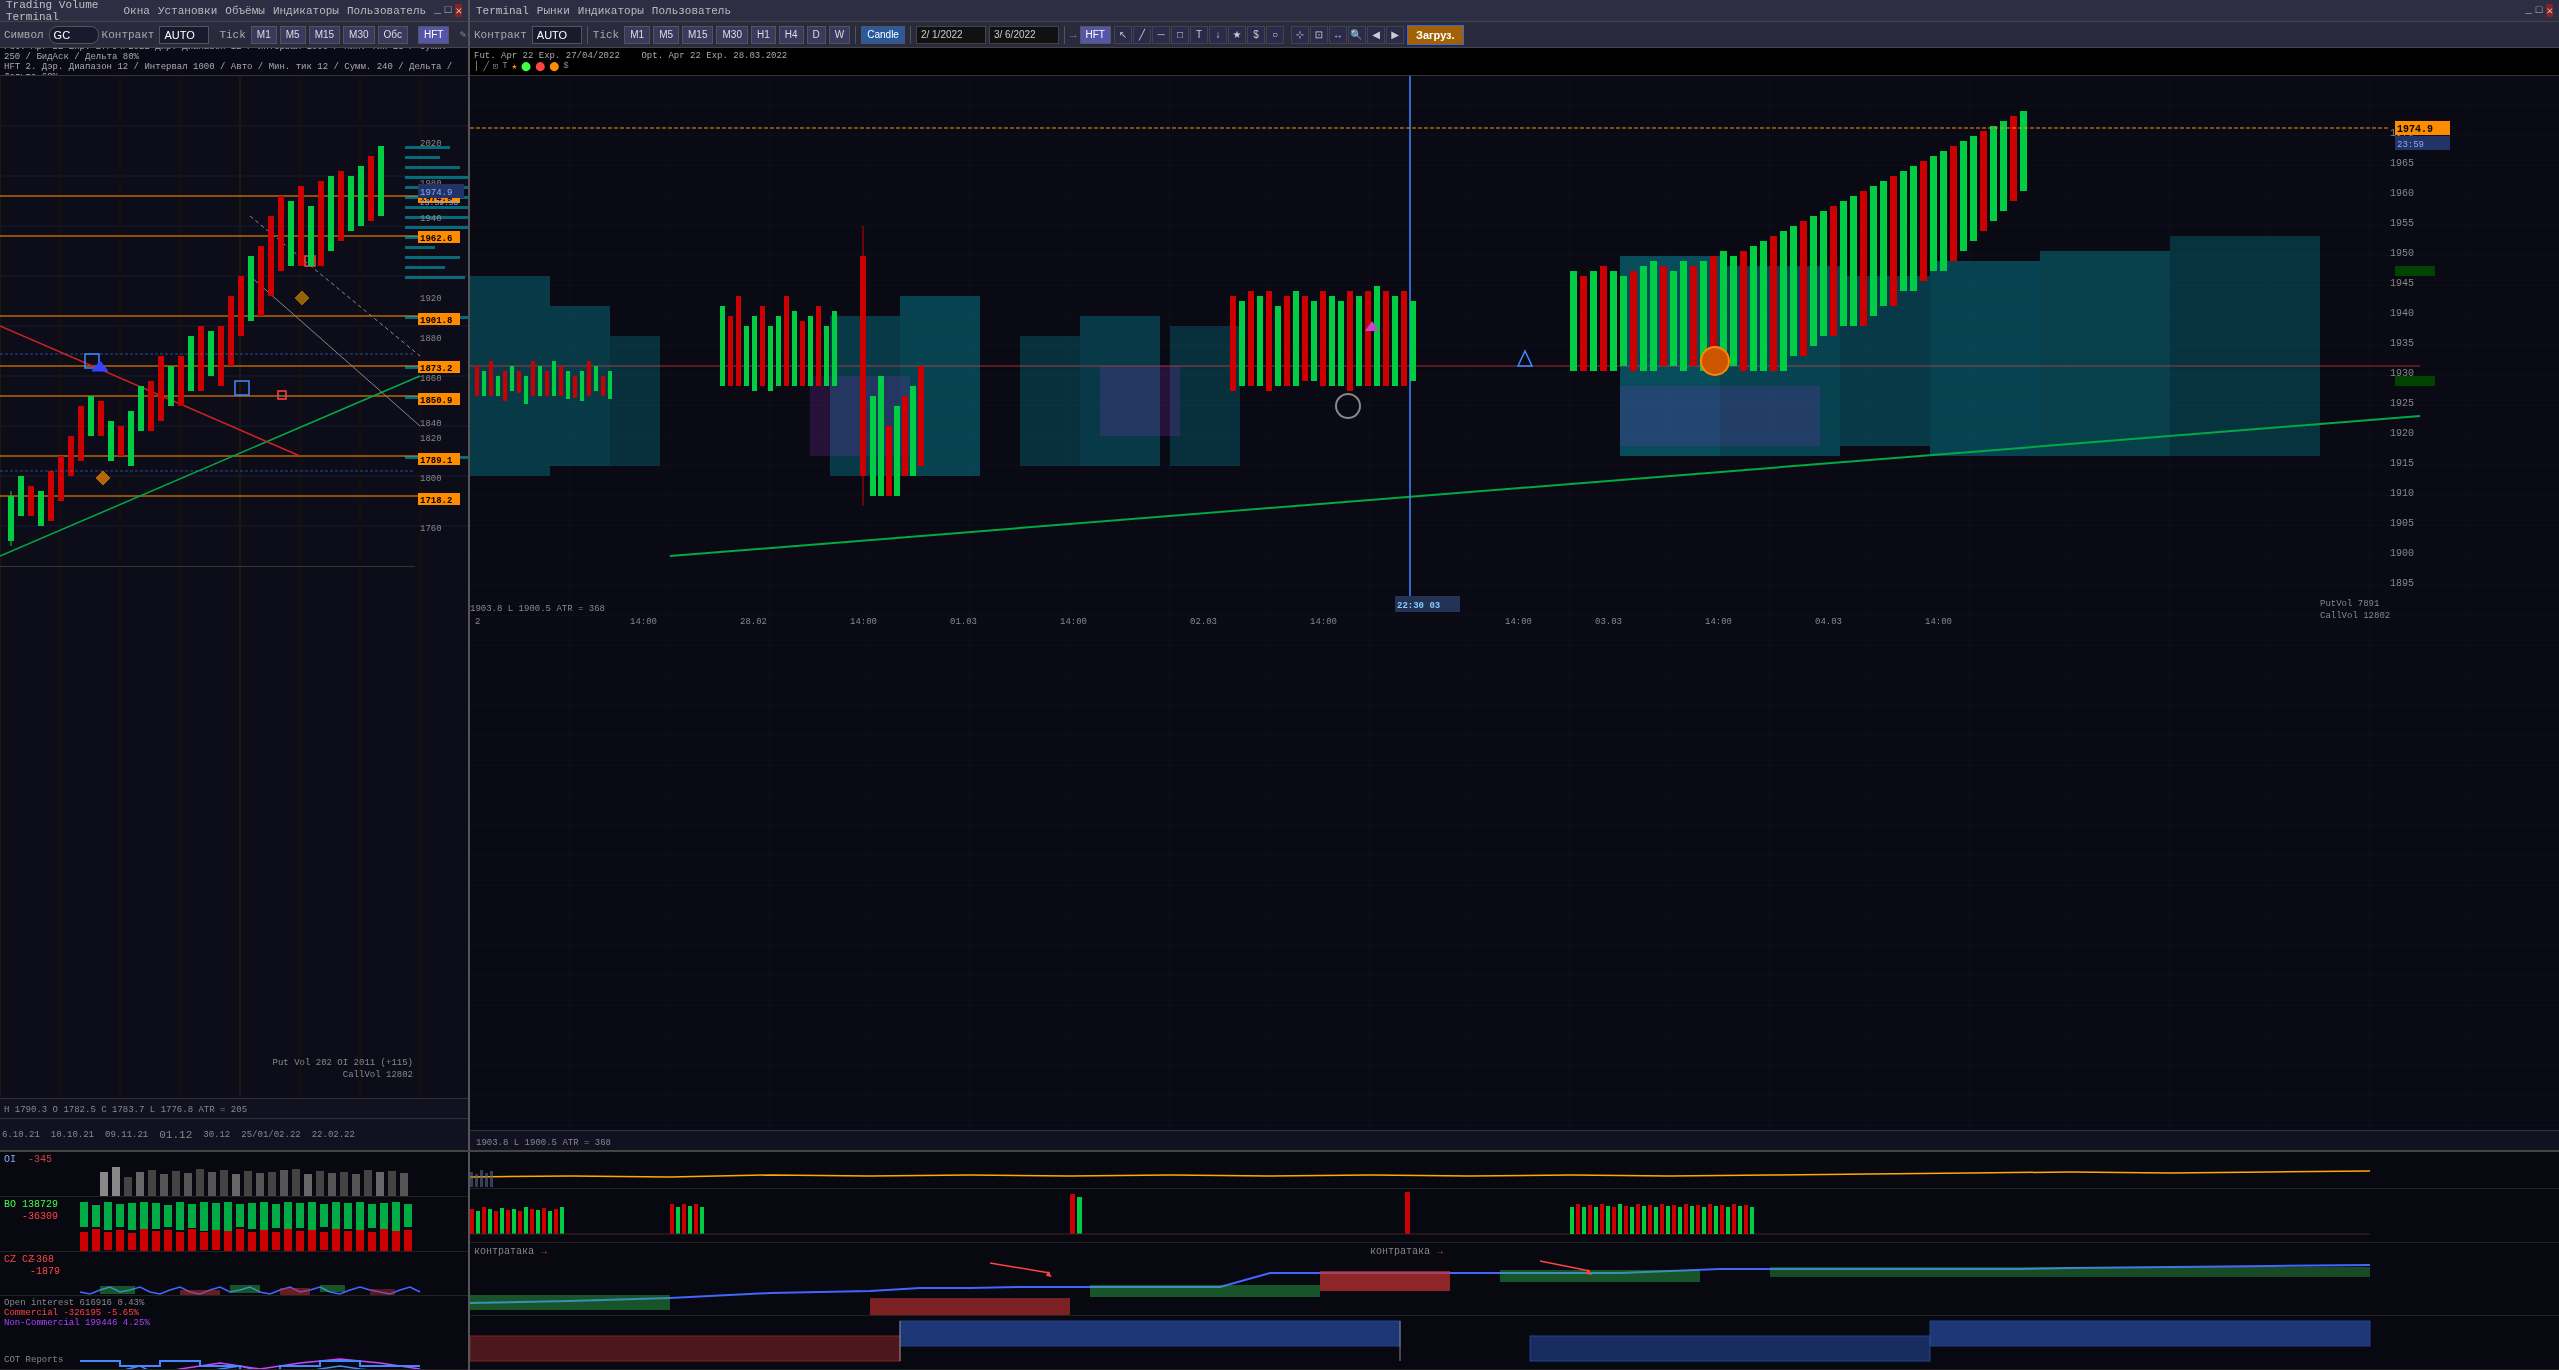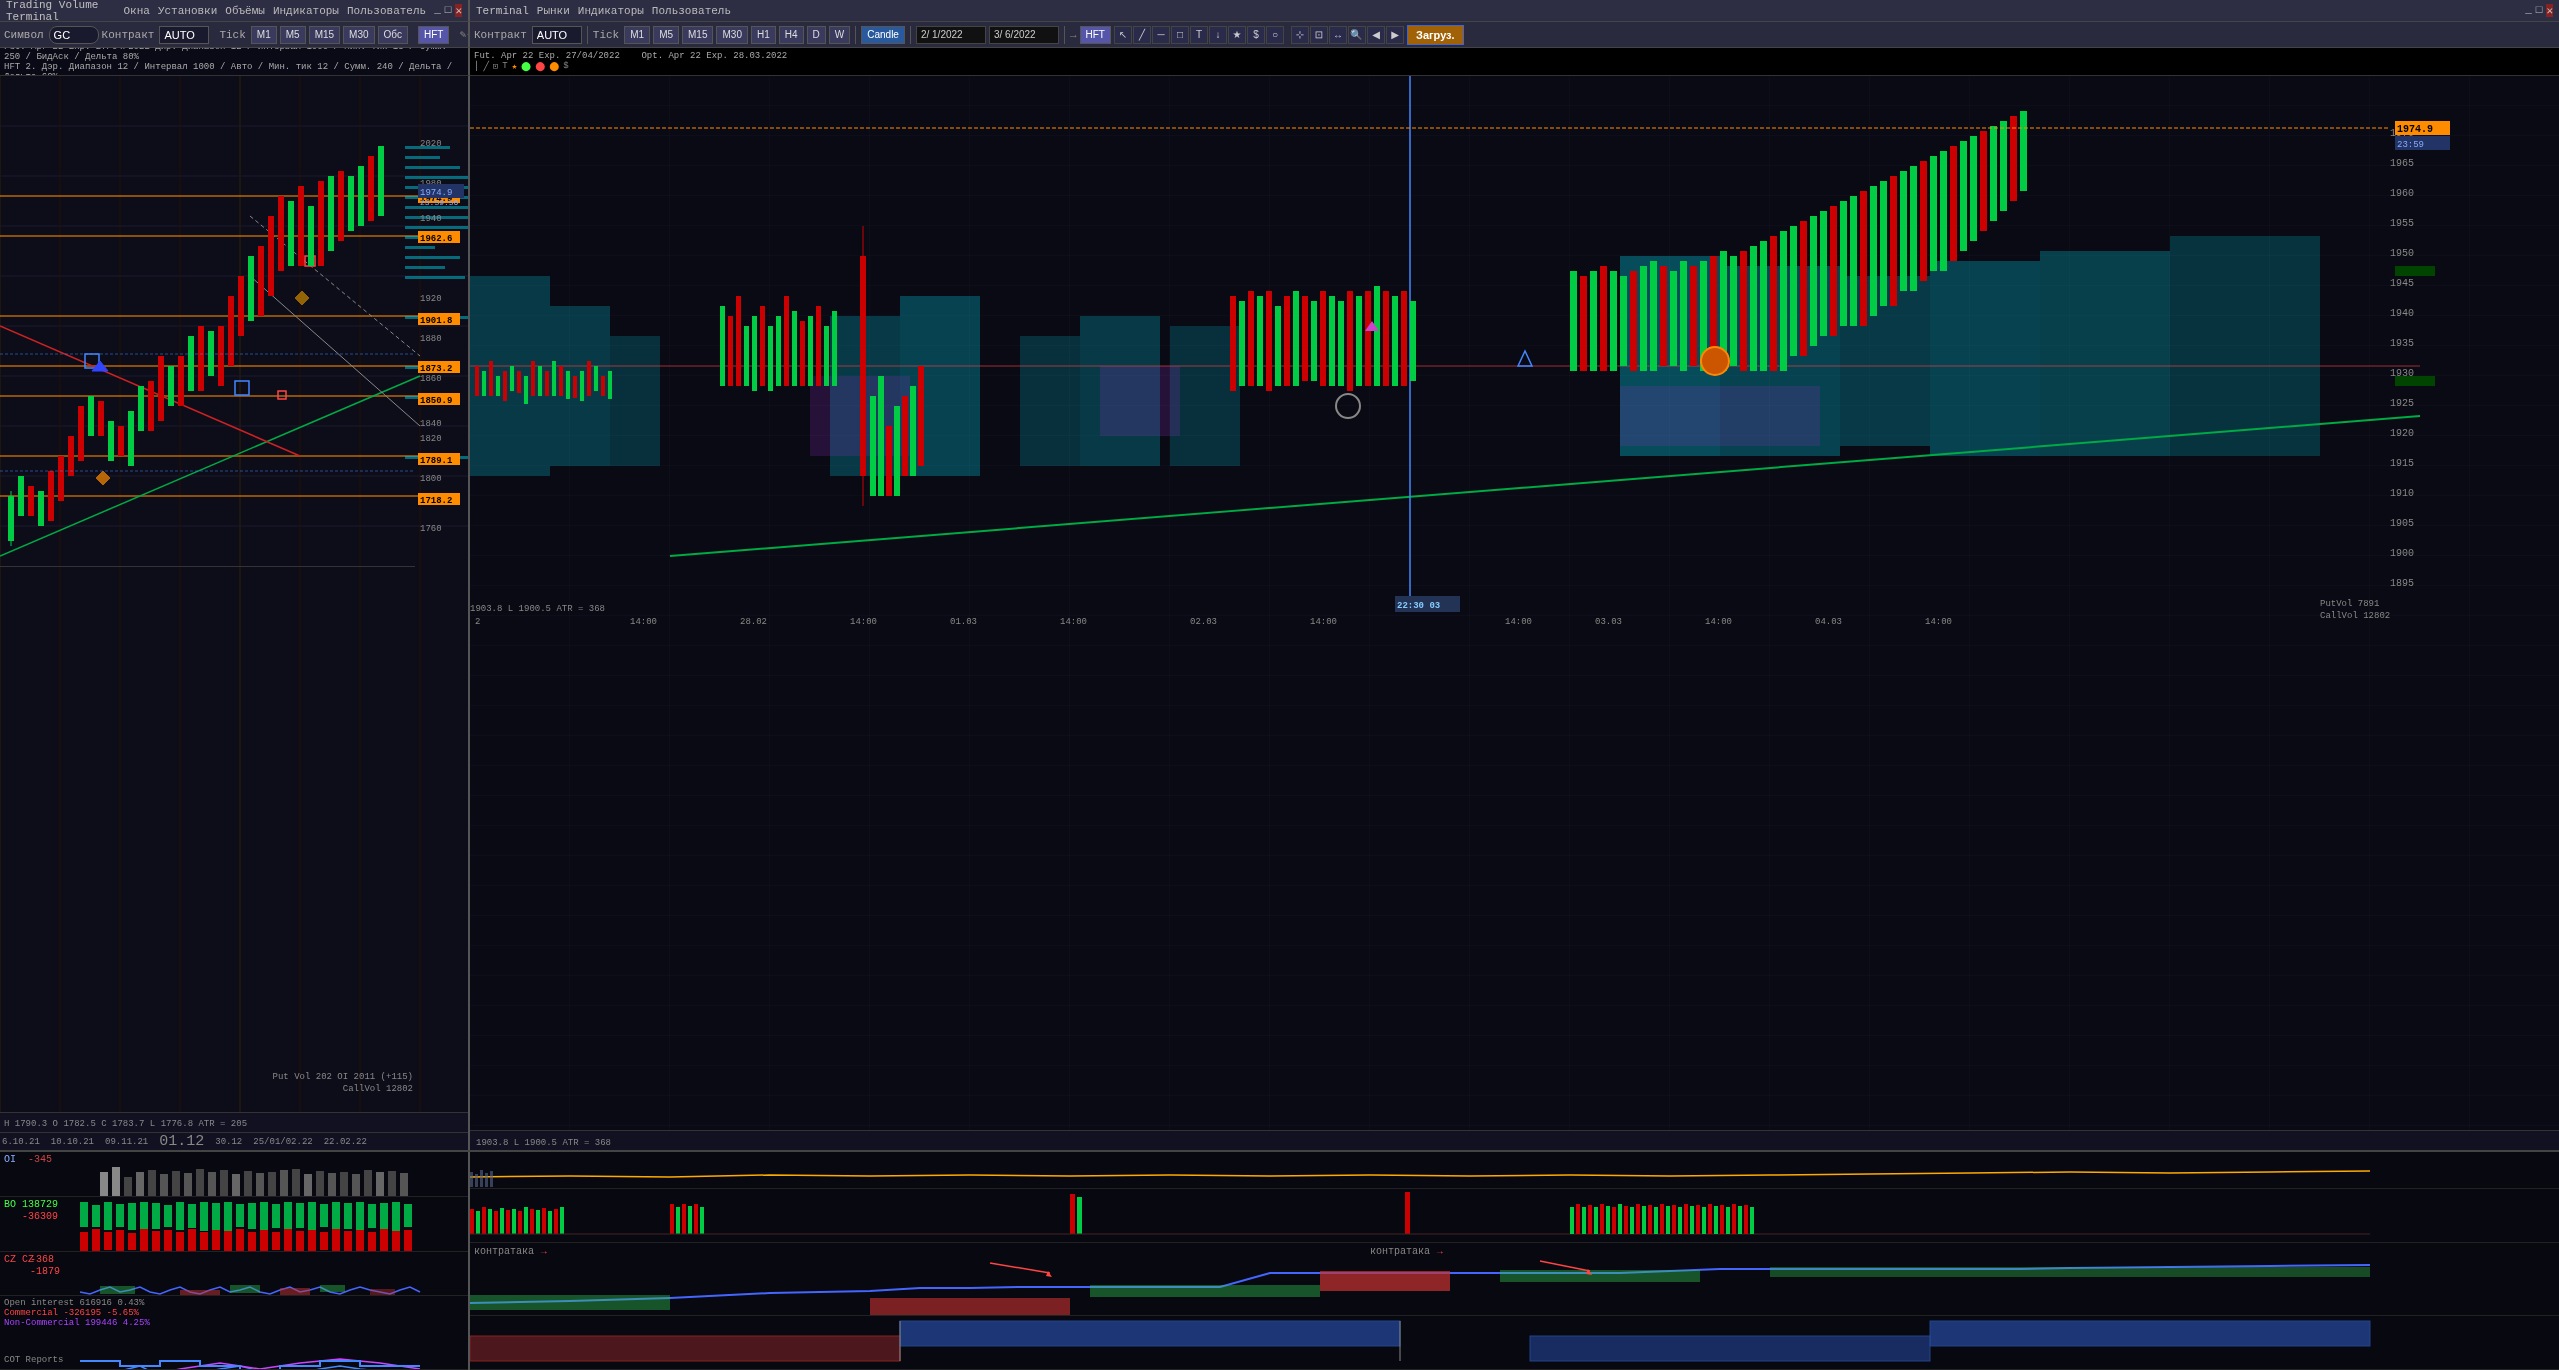--- a/index.html
+++ b/index.html
@@ -462,25 +462,25 @@
       <div style="position:absolute; bottom:30px; right:55px; font-size:9px; color:#888;">Put Vol 202 OI 2011 (+115)</div>
       <div style="position:absolute; bottom:18px; right:55px; font-size:9px; color:#888;">CallVol 12802</div>
     </div>
 
     <div class="time-axis" style="height:20px;">
       <svg width="470" height="20">
         <text x="2" y="14" fill="#888" font-size="9">H 1790.3  O 1782.5  C 1783.7  L 1776.8  ATR = 205</text>
       </svg>
     </div>
 
-    <div style="height:18px; background:#111122; border-top:1px solid #333; display:flex; align-items:center; padding:0 2px; gap:3px; overflow:hidden; flex-shrink:0;">
+    <div style="height:32px; background:#111122; border-top:1px solid #333; display:flex; align-items:center; padding:0 2px; gap:3px; overflow:hidden; flex-shrink:0;">
       <span style="font-size:9px; color:#888;">6.10.21</span>
       <span style="font-size:9px; color:#888; margin-left:8px;">10.10.21</span>
       <span style="font-size:9px; color:#888; margin-left:8px;">09.11.21</span>
-      <span style="font-size:15px; color:#888; margin-left:8px;">01.12</span>
+      <span style="font-size:11px; color:#888; margin-left:8px;">01.12</span>
       <span style="font-size:9px; color:#888; margin-left:8px;">30.12</span>
       <span style="font-size:9px; color:#888; margin-left:8px;">25/01/02.22</span>
       <span style="font-size:9px; color:#888; margin-left:8px;">22.02.22</span>
     </div>
   </div>
 
   <div style="flex:1; display:flex; flex-direction:column; overflow:hidden;">
 
     <div style="flex:1; position:relative; background:#0a0a14; overflow:hidden;">
 

